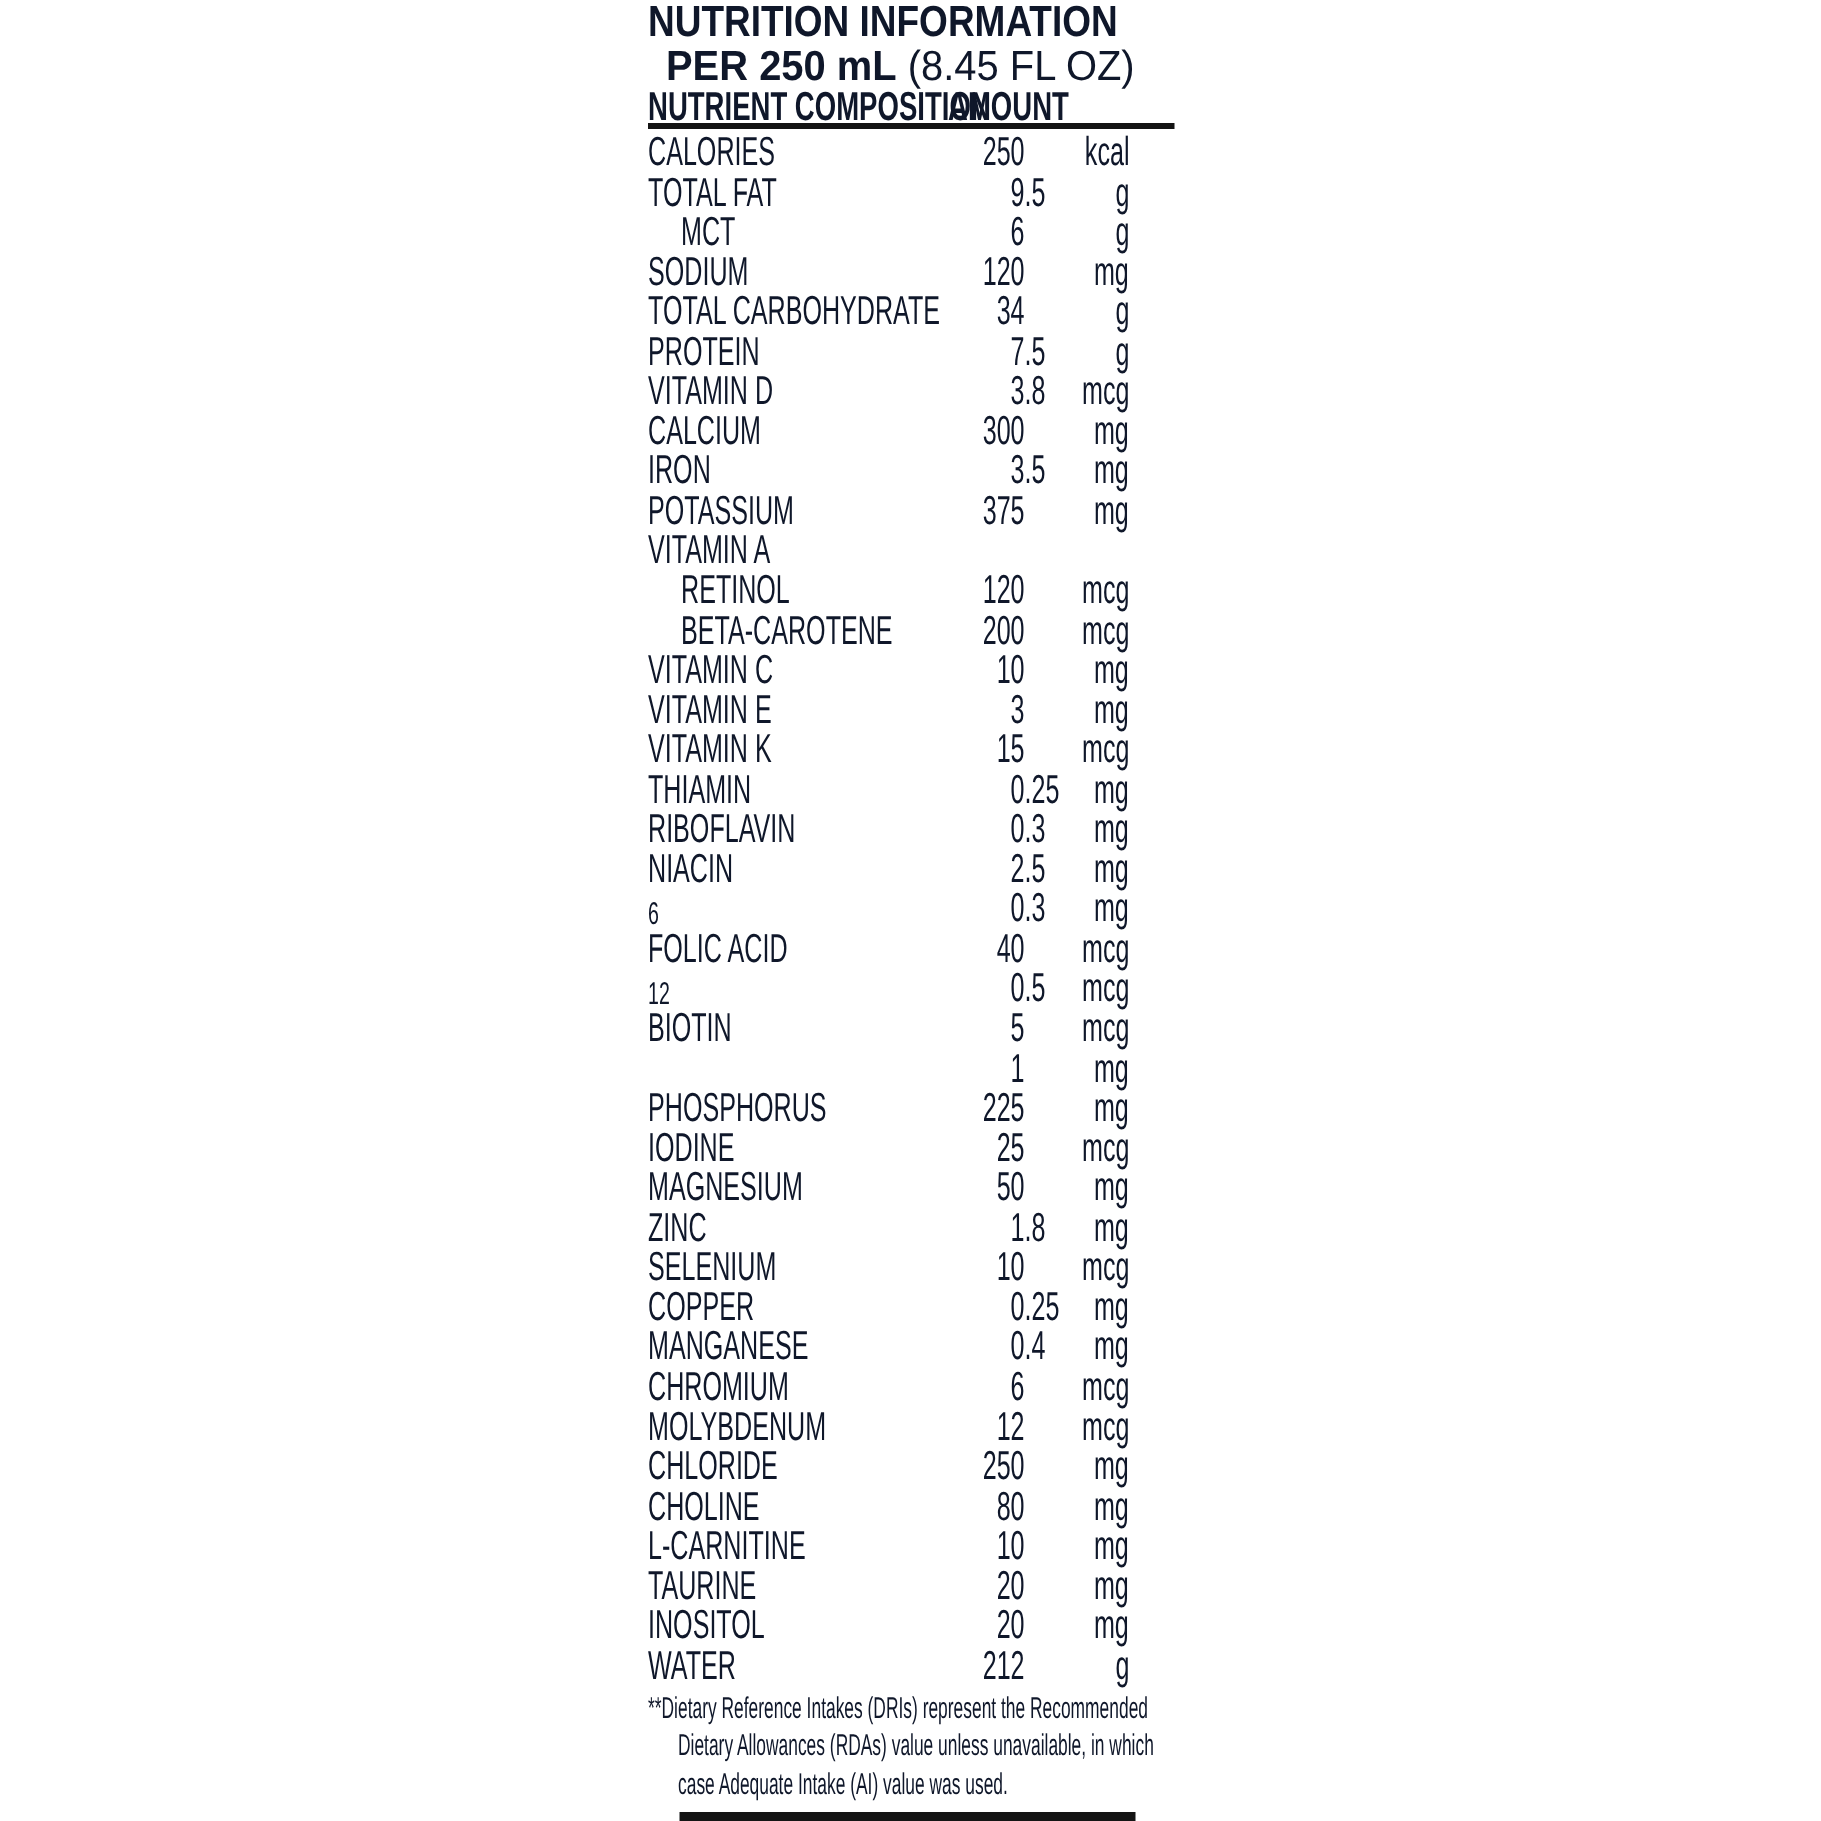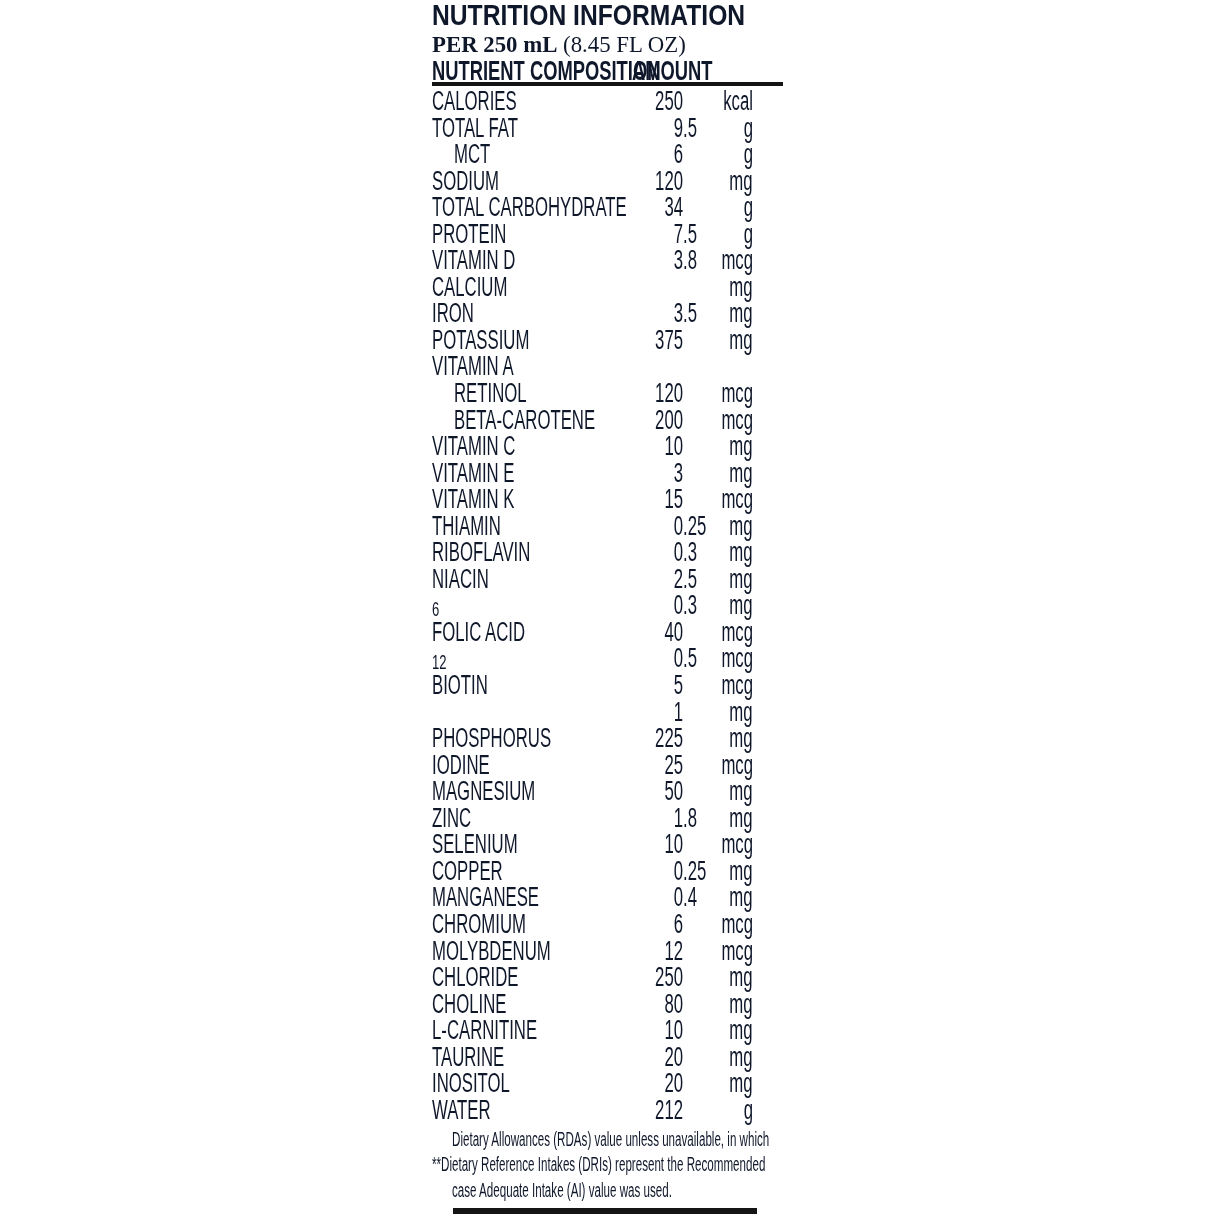--- a/index.html
+++ b/index.html
@@ -11,21 +11,21 @@
   
   .sx{display:inline-block;transform-origin:0 50%;white-space:nowrap;}
   .r{transform-origin:100% 50%;}
   .sx85{transform:scaleX(.85);}
   .sx95{transform:scaleX(.95);}
   .sx68{transform:scaleX(.68);}
   .sx62{transform:scaleX(.62);}
   .sx58{transform:scaleX(.58);}
 
   .title{position:absolute;left:0;top:1px;font-size:29px;line-height:29px;font-weight:700;white-space:nowrap;}
-  .serving{position:absolute;left:0;top:30px;font-size:24px;line-height:28px;white-space:nowrap;font-family:Liberation Serif, serif;}
+  .serving{position:absolute;left:12px;top:30px;font-size:28px;line-height:28px;white-space:nowrap;}
   .serving .b{font-weight:700;}
 
   .colheads{position:absolute;left:0;top:60px;width:351px;height:22px;font-size:27px;line-height:22px;font-weight:700;}
   .col-nutrient{position:absolute;left:0;top:0;}
   .col-amount{position:absolute;left:200px;top:0;text-decoration:underline;}
   .rule{position:absolute;left:0;top:82px;width:351px;height:4px;background:#141414;}
 
   .rows{position:absolute;left:0;top:88px;width:351px;}
   .row{position:relative;height:26.56px;font-size:27px;line-height:26.56px;}
   .lbl{position:absolute;left:0;top:0;white-space:nowrap;}
@@ -96,20 +96,21 @@
           <span class="col-unit"><span class="sx sx62 r">g</span></span>
         </div>
         <div class="row">
           <span class="lbl"><span class="sx sx62">VITAMIN D</span></span>
           <span class="col-int"><span class="sx sx62 r">3</span></span>
           <span class="col-frac"><span class="sx sx62">.8</span></span>
           <span class="col-unit"><span class="sx sx62 r">mcg</span></span>
         </div>
         <div class="row">
           <span class="lbl"><span class="sx sx62">CALCIUM</span></span>
+          <span class="col-int"><span class="sx sx62 r">300</span></span>
           <span class="col-unit"><span class="sx sx62 r">mg</span></span>
         </div>
         <div class="row">
           <span class="lbl"><span class="sx sx62">IRON</span></span>
           <span class="col-int"><span class="sx sx62 r">3</span></span>
           <span class="col-frac"><span class="sx sx62">.5</span></span>
           <span class="col-unit"><span class="sx sx62 r">mg</span></span>
         </div>
         <div class="row">
           <span class="lbl"><span class="sx sx62">POTASSIUM</span></span>
@@ -264,20 +265,20 @@
           <span class="col-unit"><span class="sx sx62 r">mg</span></span>
         </div>
         <div class="row">
           <span class="lbl"><span class="sx sx62">WATER</span></span>
           <span class="col-int"><span class="sx sx62 r">212</span></span>
           <span class="col-unit"><span class="sx sx62 r">g</span></span>
         </div>
       </div>
 
     <div class="footnote">
+      <div class="fline"><span class="sx sx58"><span>**</span><span>Dietary Reference Intakes (DRIs) represent the Recommended</span></span></div>
       <div class="fline cont"><span class="sx sx58">Dietary Allowances (RDAs) value unless unavailable, in which</span></div>
-      <div class="fline"><span class="sx sx58"><span>**</span><span>Dietary Reference Intakes (DRIs) represent the Recommended</span></span></div>
       <div class="fline cont"><span class="sx sx58">case Adequate Intake (AI) value was used.</span></div>
     </div>
 
   </div>
   <div class="bottom-bar"></div>
 </div>
 
 </body></html>

